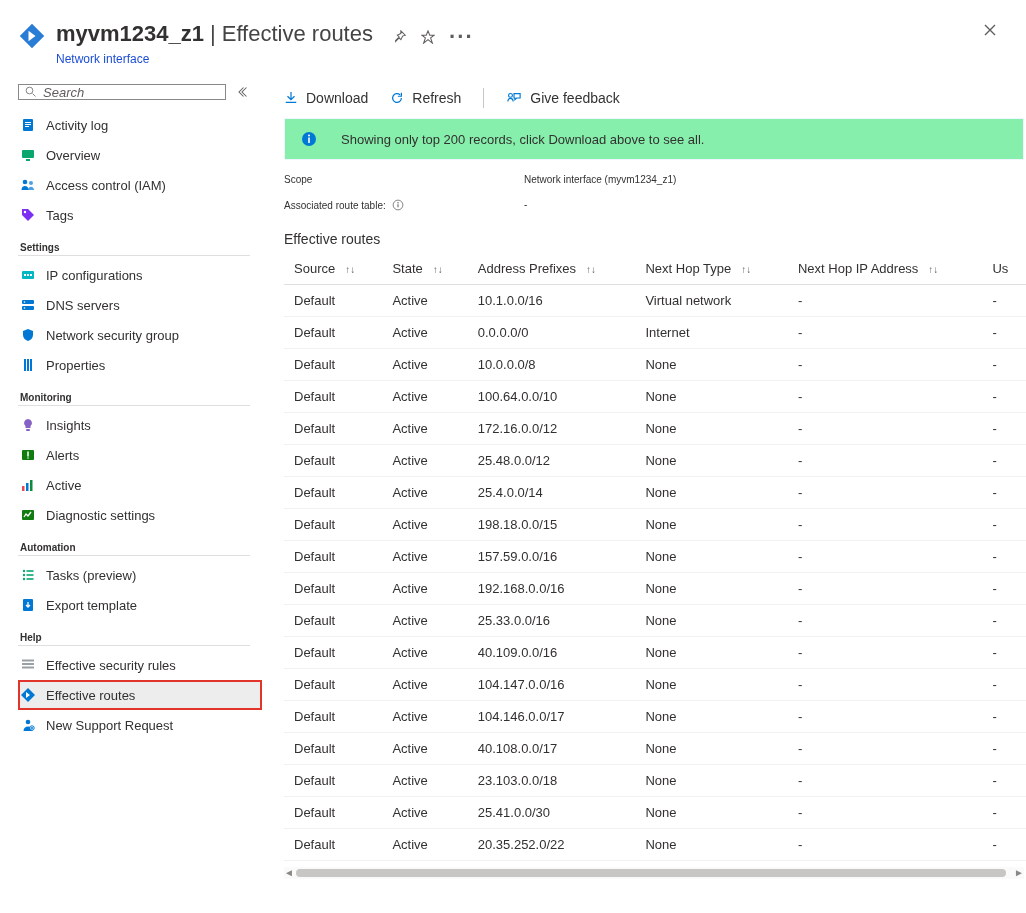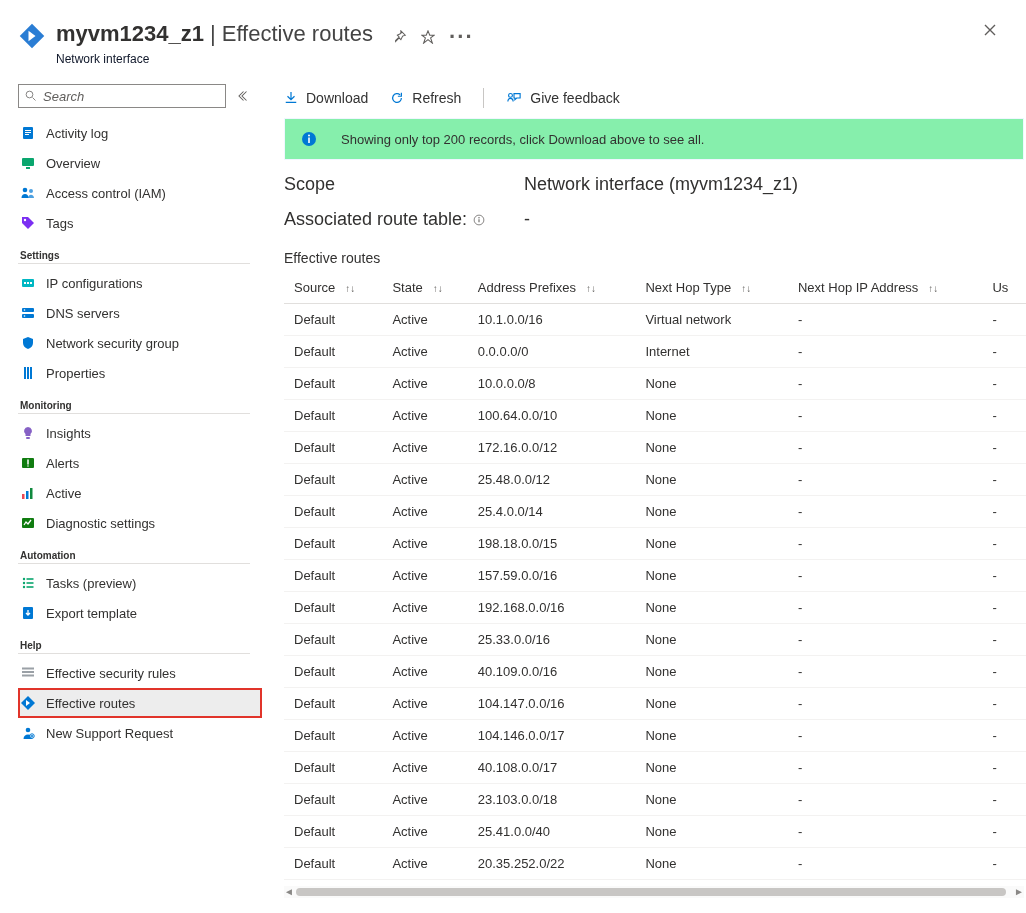--- a/index.html
+++ b/index.html
@@ -24,38 +24,38 @@
   }
   .header-title-block { flex: 1; }
   .header-title {
     font-size: 22px;
     font-weight: 600;
     display: flex;
     align-items: center;
     gap: 6px;
   }
   .header-title .light { font-weight: 400; color: #444; }
-  .header-subtitle { font-size: 12px; color: #0f172a; margin-top: 2px; }
+  .header-subtitle { font-size: 12px; color: #1d4ed8; margin-top: 2px; }
   .header-actions { display: flex; align-items: center; gap: 14px; margin-left: 14px; margin-top: 6px; color: #605e5c;}
   .close-btn { margin-left: auto; color: #605e5c; cursor: pointer; padding: 4px;}
   .close-btn svg { width:16px; height:16px; }
 
   .layout { display: flex; }
   .sidebar {
     width: 262px;
     flex-shrink: 0;
     padding: 8px 0 20px 18px;
   }
   .search-row { display:flex; align-items:center; gap:8px; margin-bottom:10px; padding-right:12px;}
   .search-box {
     flex:1;
     display: flex;
     align-items: center;
     border: 1px solid #8a8886;
-    height: 24px;
+    height: 16px;
     padding: 0 6px;
     gap:6px;
     color:#605e5c;
     font-style: italic;
     font-size: 13px;
     cursor: text;
   }
   .collapse-btn { color:#605e5c; cursor:pointer; padding:2px;}
   .nav-section-title {
     font-weight: 600;
@@ -100,21 +100,21 @@
     padding: 12px 16px;
     display: flex;
     align-items: center;
     gap: 24px;
     font-size: 13px;
     color: #323130;
     margin-right: 2px;
   }
   .info-banner .info-icon { color:#0078d4; }
 
-  .kv-row { display:flex; padding: 14px 0 0 0; font-size:18px;}
+  .kv-row { display:flex; padding: 14px 0 0 0; font-size:10px;}
   .kv-label { width: 240px; color:#323130; display:flex; align-items:center; gap:6px;}
   .kv-value { color:#323130; }
   .section-title { font-size:14px; padding: 20px 0 6px 0; color:#323130;}
   
   .table-wrap { overflow-x: auto; padding-bottom: 4px;}
   table { border-collapse: collapse; min-width: 730px; width:100%; }
   th {
     text-align: left;
     font-weight: 400;
     font-size: 13px;
@@ -583,21 +583,21 @@
               <td>Default</td>
               <td>Active</td>
               <td>23.103.0.0/18</td>
               <td>None</td>
               <td>-</td>
               <td>-</td>
             </tr>
             <tr>
               <td>Default</td>
               <td>Active</td>
-              <td>25.41.0.0/40</td>
+              <td>25.41.0.0/30</td>
               <td>None</td>
               <td>-</td>
               <td>-</td>
             </tr>
             <tr>
               <td>Default</td>
               <td>Active</td>
               <td>20.35.252.0/22</td>
               <td>None</td>
               <td>-</td>

